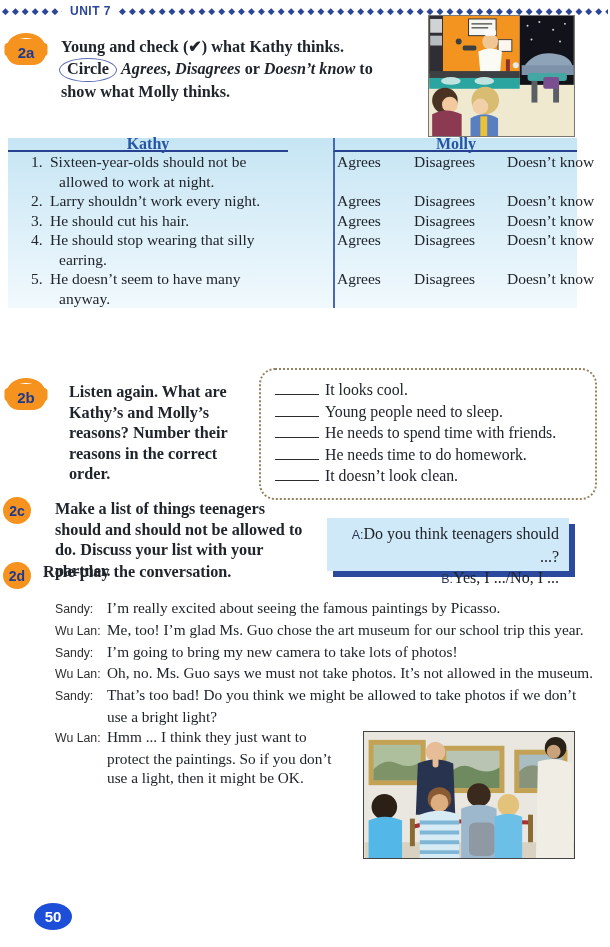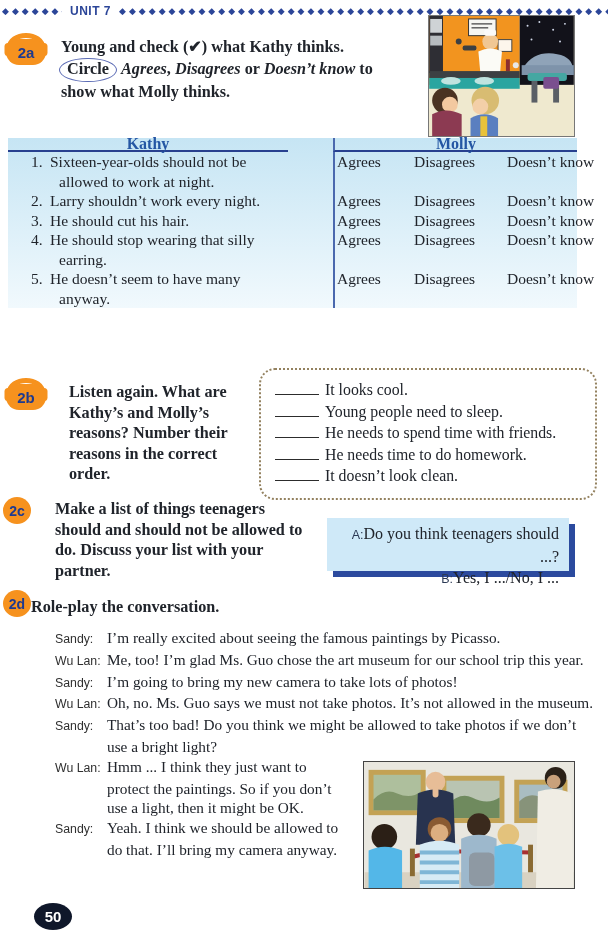--- a/index.html
+++ b/index.html
@@ -89,39 +89,39 @@
     margin-left:14px; margin-top:21px; width:242px; height:53px;
     background:#cfe9f8; box-shadow:6px 6px 0 #2b4a9e;
     padding:5px 10px; line-height:21px;text-align:right;
   }
   .hint-label {
     font-family:"Liberation Sans", sans-serif; font-size:12.5px; color:#2c3a55;
     display:inline-block; width:16px;
   }
   .hint-text { font-size:16px; }
   
-  .sec2d { position:absolute; top:590px; left:3px; display:flex; align-items:flex-end; }
+  .sec2d { position:absolute; top:562px; left:3px; display:flex; gap:12px; align-items:flex-start; }
   .sec2d .instruction { padding-top:0; }
   .dialogue {
-    position:absolute; top:628px; left:55px; width:545px;
+    position:absolute; top:598px; left:55px; width:545px;
     font-size:15.3px; line-height:19.8px;
   }
   .dlg-line { padding-left:52px; text-indent:-52px; }
   .speaker {
     display:inline-block; width:52px; text-indent:0;
     font-family:"Liberation Sans", sans-serif; font-size:12.3px; color:#2f2f2f;
   }
   .museum-photo {
     float:right; width:212px; height:128px; margin:4px 25px 6px 12px;
     border:1.5px solid #444; background:#e9e7df;
   }
   
   .page-badge {
     position:absolute; top:903px; left:34px; width:38px; height:27px;
-    background:#0f172a; border-radius:50%;
+    background:#1d4ed8; border-radius:50%;
     display:flex; align-items:center; justify-content:center;
     font-family:"Liberation Sans", sans-serif; font-weight:bold; font-size:15px; color:#ffffff;
   }
 </style>
 </head>
 <body>
 
 <div class="page">
 
   <div class="unit-header">
@@ -284,18 +284,17 @@
       <path d="M56 84 q20 -8 40 0 l0 44 l-40 0 z" fill="#d7ebf5"></path>
       <path d="M56 92 l40 0 M56 102 l40 0 M56 112 l40 0 M56 122 l40 0" stroke="#7fb6d6" stroke-width="4"></path>
       <circle cx="116" cy="64" r="12" fill="#3a2a1d"></circle>
       <path d="M98 78 q18 -8 36 0 l0 50 l-36 0 z" fill="#9db8cc"></path>
       <rect x="106" y="92" width="26" height="34" rx="6" fill="#8e99a3"></rect>
       <circle cx="146" cy="74" r="11" fill="#e3c27c"></circle>
       <path d="M132 86 q14 -6 28 0 l0 42 l-28 0 z" fill="#6cc0e8"></path>
     </svg>
 
     <div class="dlg-line"><span class="speaker">Wu Lan:</span><span>Hmm ... I think they just want to protect the paintings. So if you don’t use a light, then it might be OK.</span></div>
-    <div class="dlg-line"><span class="speaker">Sandy:</span><span>Yeah. I think we should be allowed to do that. I’ll bring my camera anyway.</span></div>
   </div>
 
   <div class="page-badge">50</div>
 
 </div>
 
 </body></html>

